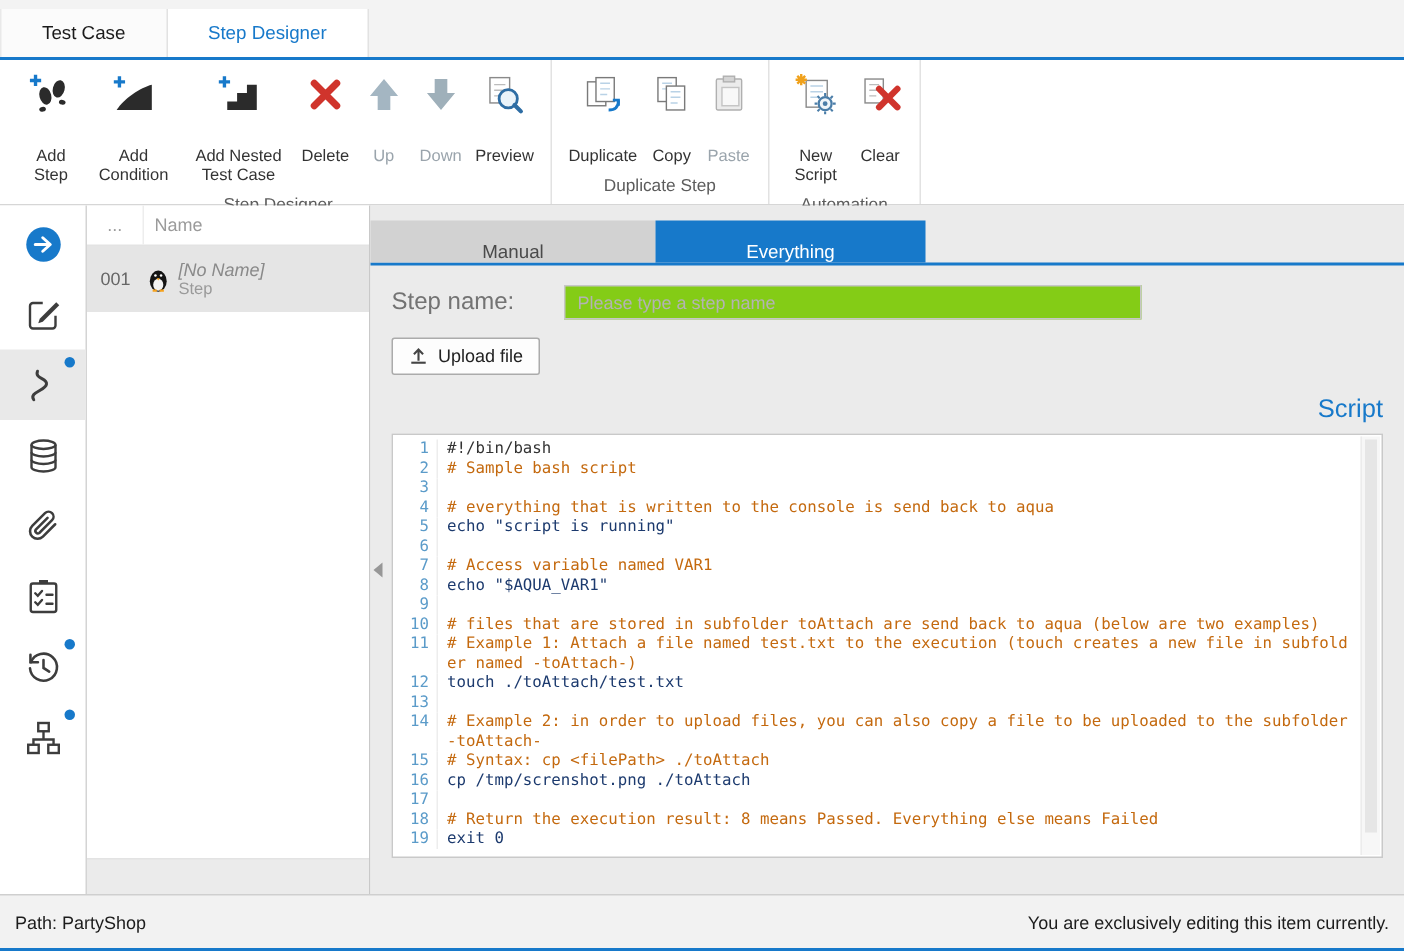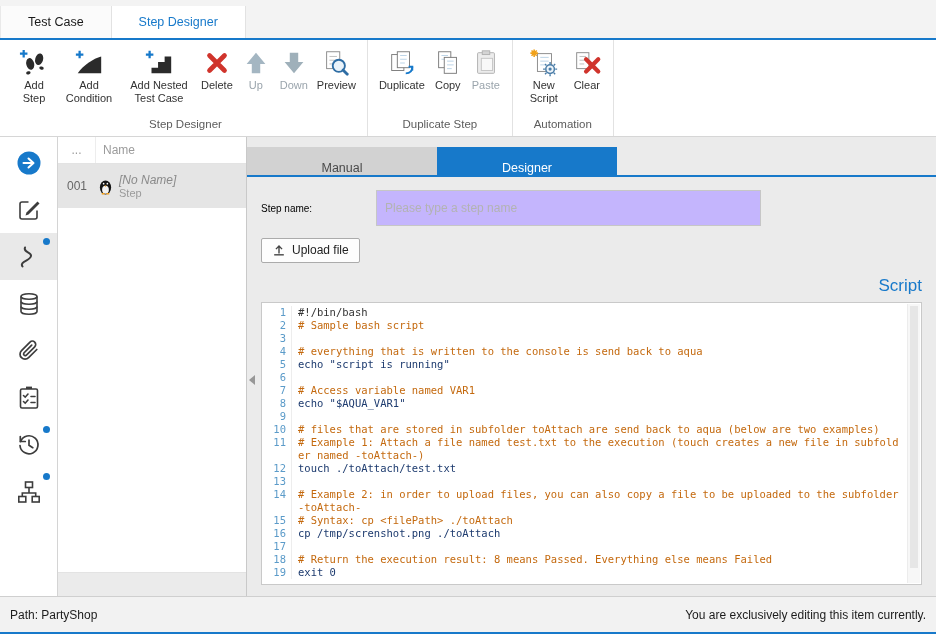--- a/index.html
+++ b/index.html
@@ -18,21 +18,21 @@
 
   
   .ribbon {height:97px; background:#fff; border-bottom:1px solid #d6d6d6;
            display:flex; padding-left:4px;}
   .rb-group {display:flex; flex-direction:column; border-right:1px solid #e2e2e2;
              padding:4px 7px 1px;}
   .rb-buttons {display:flex; flex:1; align-items:flex-start;}
   .rb-btn {display:flex; flex-direction:column; align-items:center;
            padding:3px 4px; border-radius:2px;}
   .rb-icon {height:32px; display:flex; align-items:center; justify-content:center;}
-  .rb-label {font-size:11px; color:#333; text-align:center; line-height:1.2; margin-top:0;}
+  .rb-label {font-size:11px; color:#333; text-align:center; line-height:1.2; margin-top:19px;}
   .rb-btn.disabled .rb-label {color:#9aa4ac;}
   .rb-group-label {text-align:center; font-size:11.5px; color:#5c5c5c; padding:4px 0 5px;}
   .w-addstep {width:46px;} .w-addcond {width:64px;} .w-addnested {width:76px;}
   .w-newscript {width:48px;}
 
   
   .body-row {flex:1; display:flex; min-height:0;}
 
   
   .icon-rail {width:58px; background:#fff; border-right:1px solid #d4d4d4;
@@ -62,23 +62,23 @@
 
   
   .content {flex:1; background:#ebebeb; position:relative; display:flex;
             flex-direction:column; padding-top:10px; min-width:0;}
   .ed-tabs {display:flex; border-bottom:2px solid #1779ca;}
   .ed-tab {height:28px; display:flex; align-items:flex-end; justify-content:center;
            font-size:12.5px; cursor:default;}
   .ed-tab.manual {width:190px; background:#d2d2d2; color:#4a4a4a;}
   .ed-tab.automated {width:180px; background:#1779ca; color:#fff;}
   .form-row {display:flex; align-items:center; margin:13px 14px 0;}
-  .form-label {width:115px; font-size:10px; color:#000000;}
-  .name-input {width:385px; height:36px; border:1px solid #c6c6c6; font-size:12px;
-               padding:0 8px; color:#333; background:#c4b5fd; outline:none;
+  .form-label {width:115px; font-size:16px; color:#737373;}
+  .name-input {width:385px; height:23px; border:1px solid #c6c6c6; font-size:12px;
+               padding:0 8px; color:#333; background:#84cc16; outline:none;
                font-family:"Liberation Sans", sans-serif;}
   .name-input::placeholder {color:#b3b3b3;}
   .upload-row {margin:12px 14px 0;}
   .upload-btn {display:inline-flex; align-items:center; gap:6px;
                border:1px solid #ababab; background:#fdfdfd; font-size:12px;
                color:#222; padding:4px 10px 5px; border-radius:2px;
                font-family:"Liberation Sans", sans-serif;}
   .script-heading {margin:13px 14px 0; font-size:17px; color:#1779ca; font-weight:400;text-align:right;}
 
   
@@ -396,21 +396,21 @@
     </div>
 
     <div class="content">
       <span class="collapse-handle"></span>
 
       <div class="ed-tabs">
         <div class="ed-tab manual">
           <span>Manual</span>
         </div>
         <div class="ed-tab automated">
-          <span>Designer</span>
+          <span>Everything</span>
         </div>
       </div>
 
       <div class="form-row">
         <span class="form-label">Step name:</span>
         <input class="name-input" type="text" placeholder="Please type a step name" style="">
       </div>
 
       <div class="upload-row">
         <button class="upload-btn">

